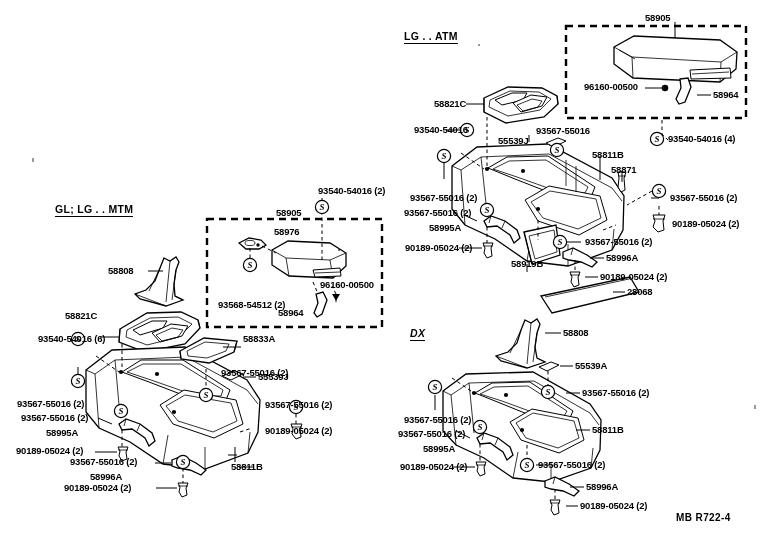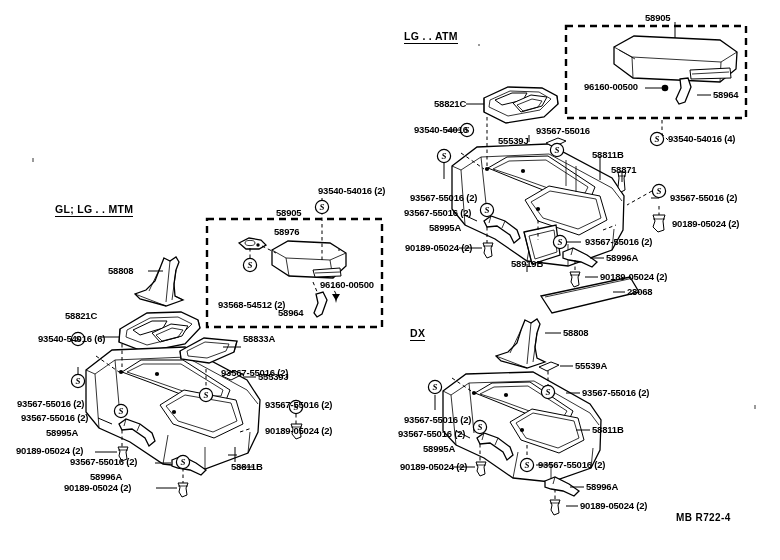--- a/index.html
+++ b/index.html
@@ -23,21 +23,21 @@
   .stext{font-family:"Liberation Serif","DejaVu Serif",serif;font-size:9px;font-style:italic;
          font-weight:bold;text-anchor:middle;fill:#000;}
 </style>
 </head>
 <body>
 
 <div id="sheet">
 
   <div class="section-title" style="left:55px;top:203px;">GL; LG . . MTM</div>
   <div class="section-title" style="left:404px;top:30px;">LG . . ATM</div>
-  <div class="section-title" style="left:410px;top:327px;">DX</div>
+  <div class="section-title" style="left:410px;top:327px;font-style:italic;">DX</div>
 
   <svg width="780" height="560" viewBox="0 0 780 560">
 
     <g>
       <path class="wh2" d="M164,258 L170,261 L176,257 L179,262 L176,270 L174,284 L175,296 L183,300 L166,306 L140,299 L135,294 L146,290 L155,281 L160,268 Z"></path>
       <path class="thin" d="M170,261 L166,302"></path>
       <path class="thin" d="M176,270 L172,300"></path>
       <path class="thin" d="M160,268 L149,291"></path>
       <path class="thin" d="M135,294 L166,306"></path>
       <path class="thin" d="M175,296 L183,300"></path>

